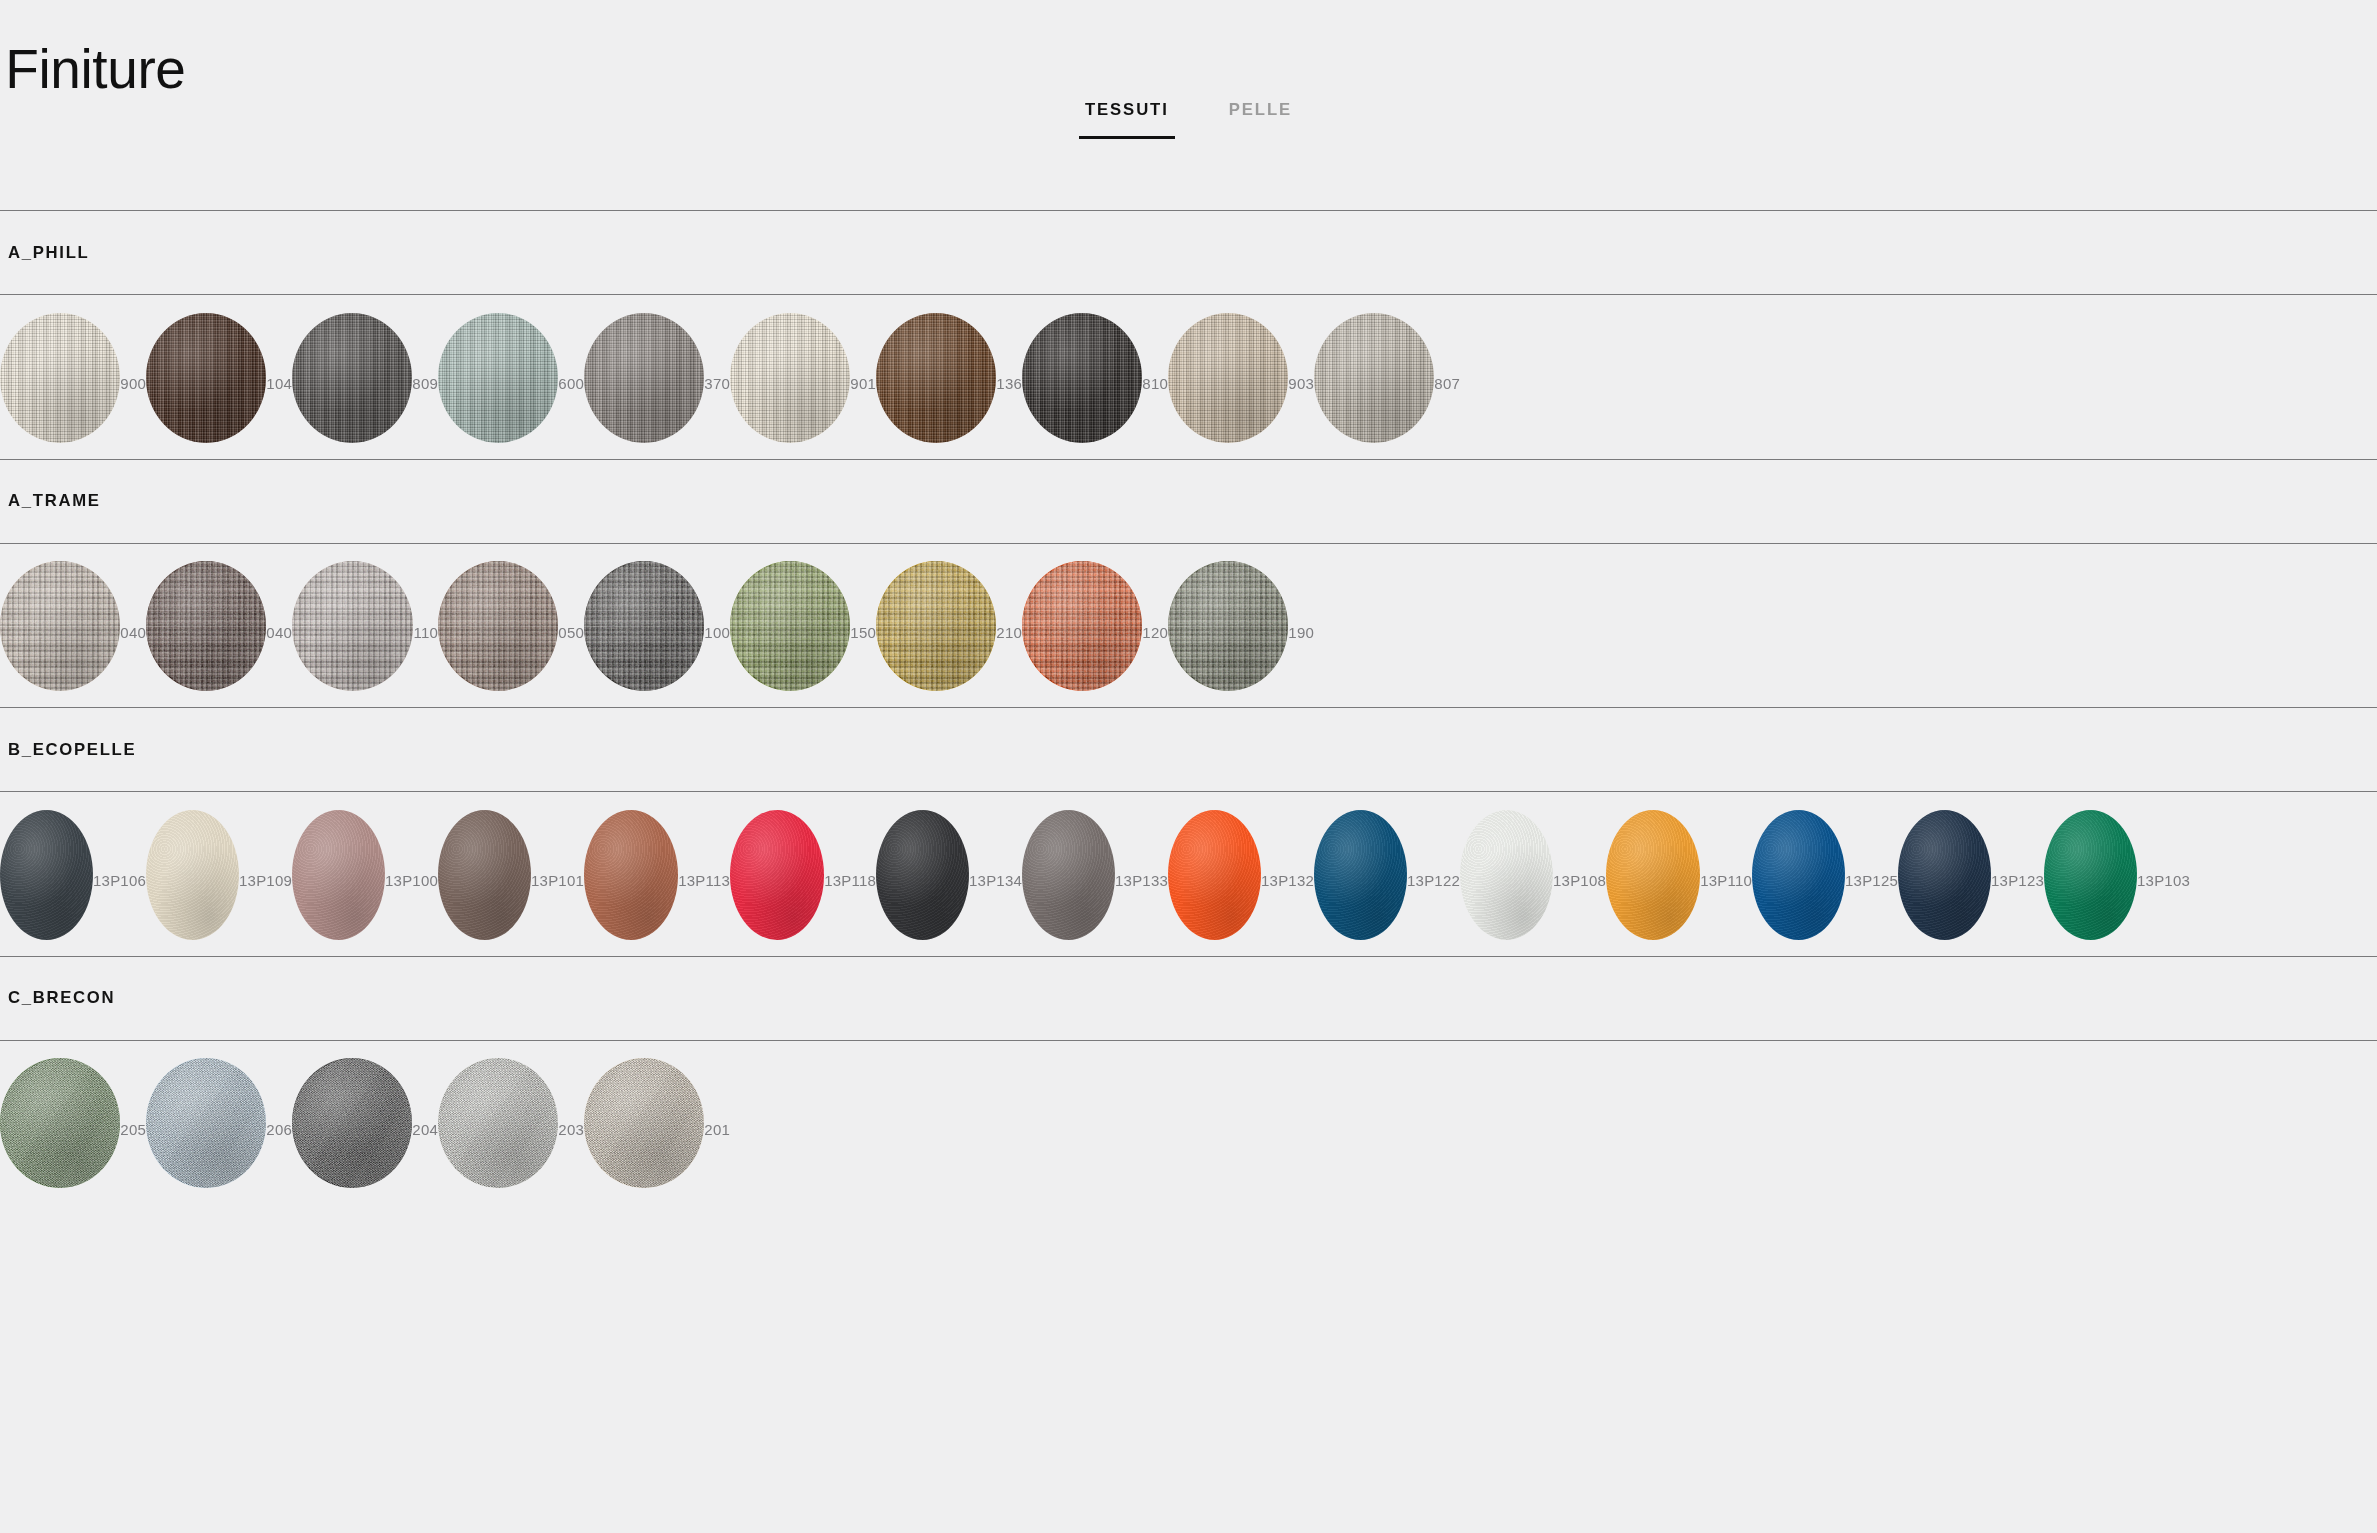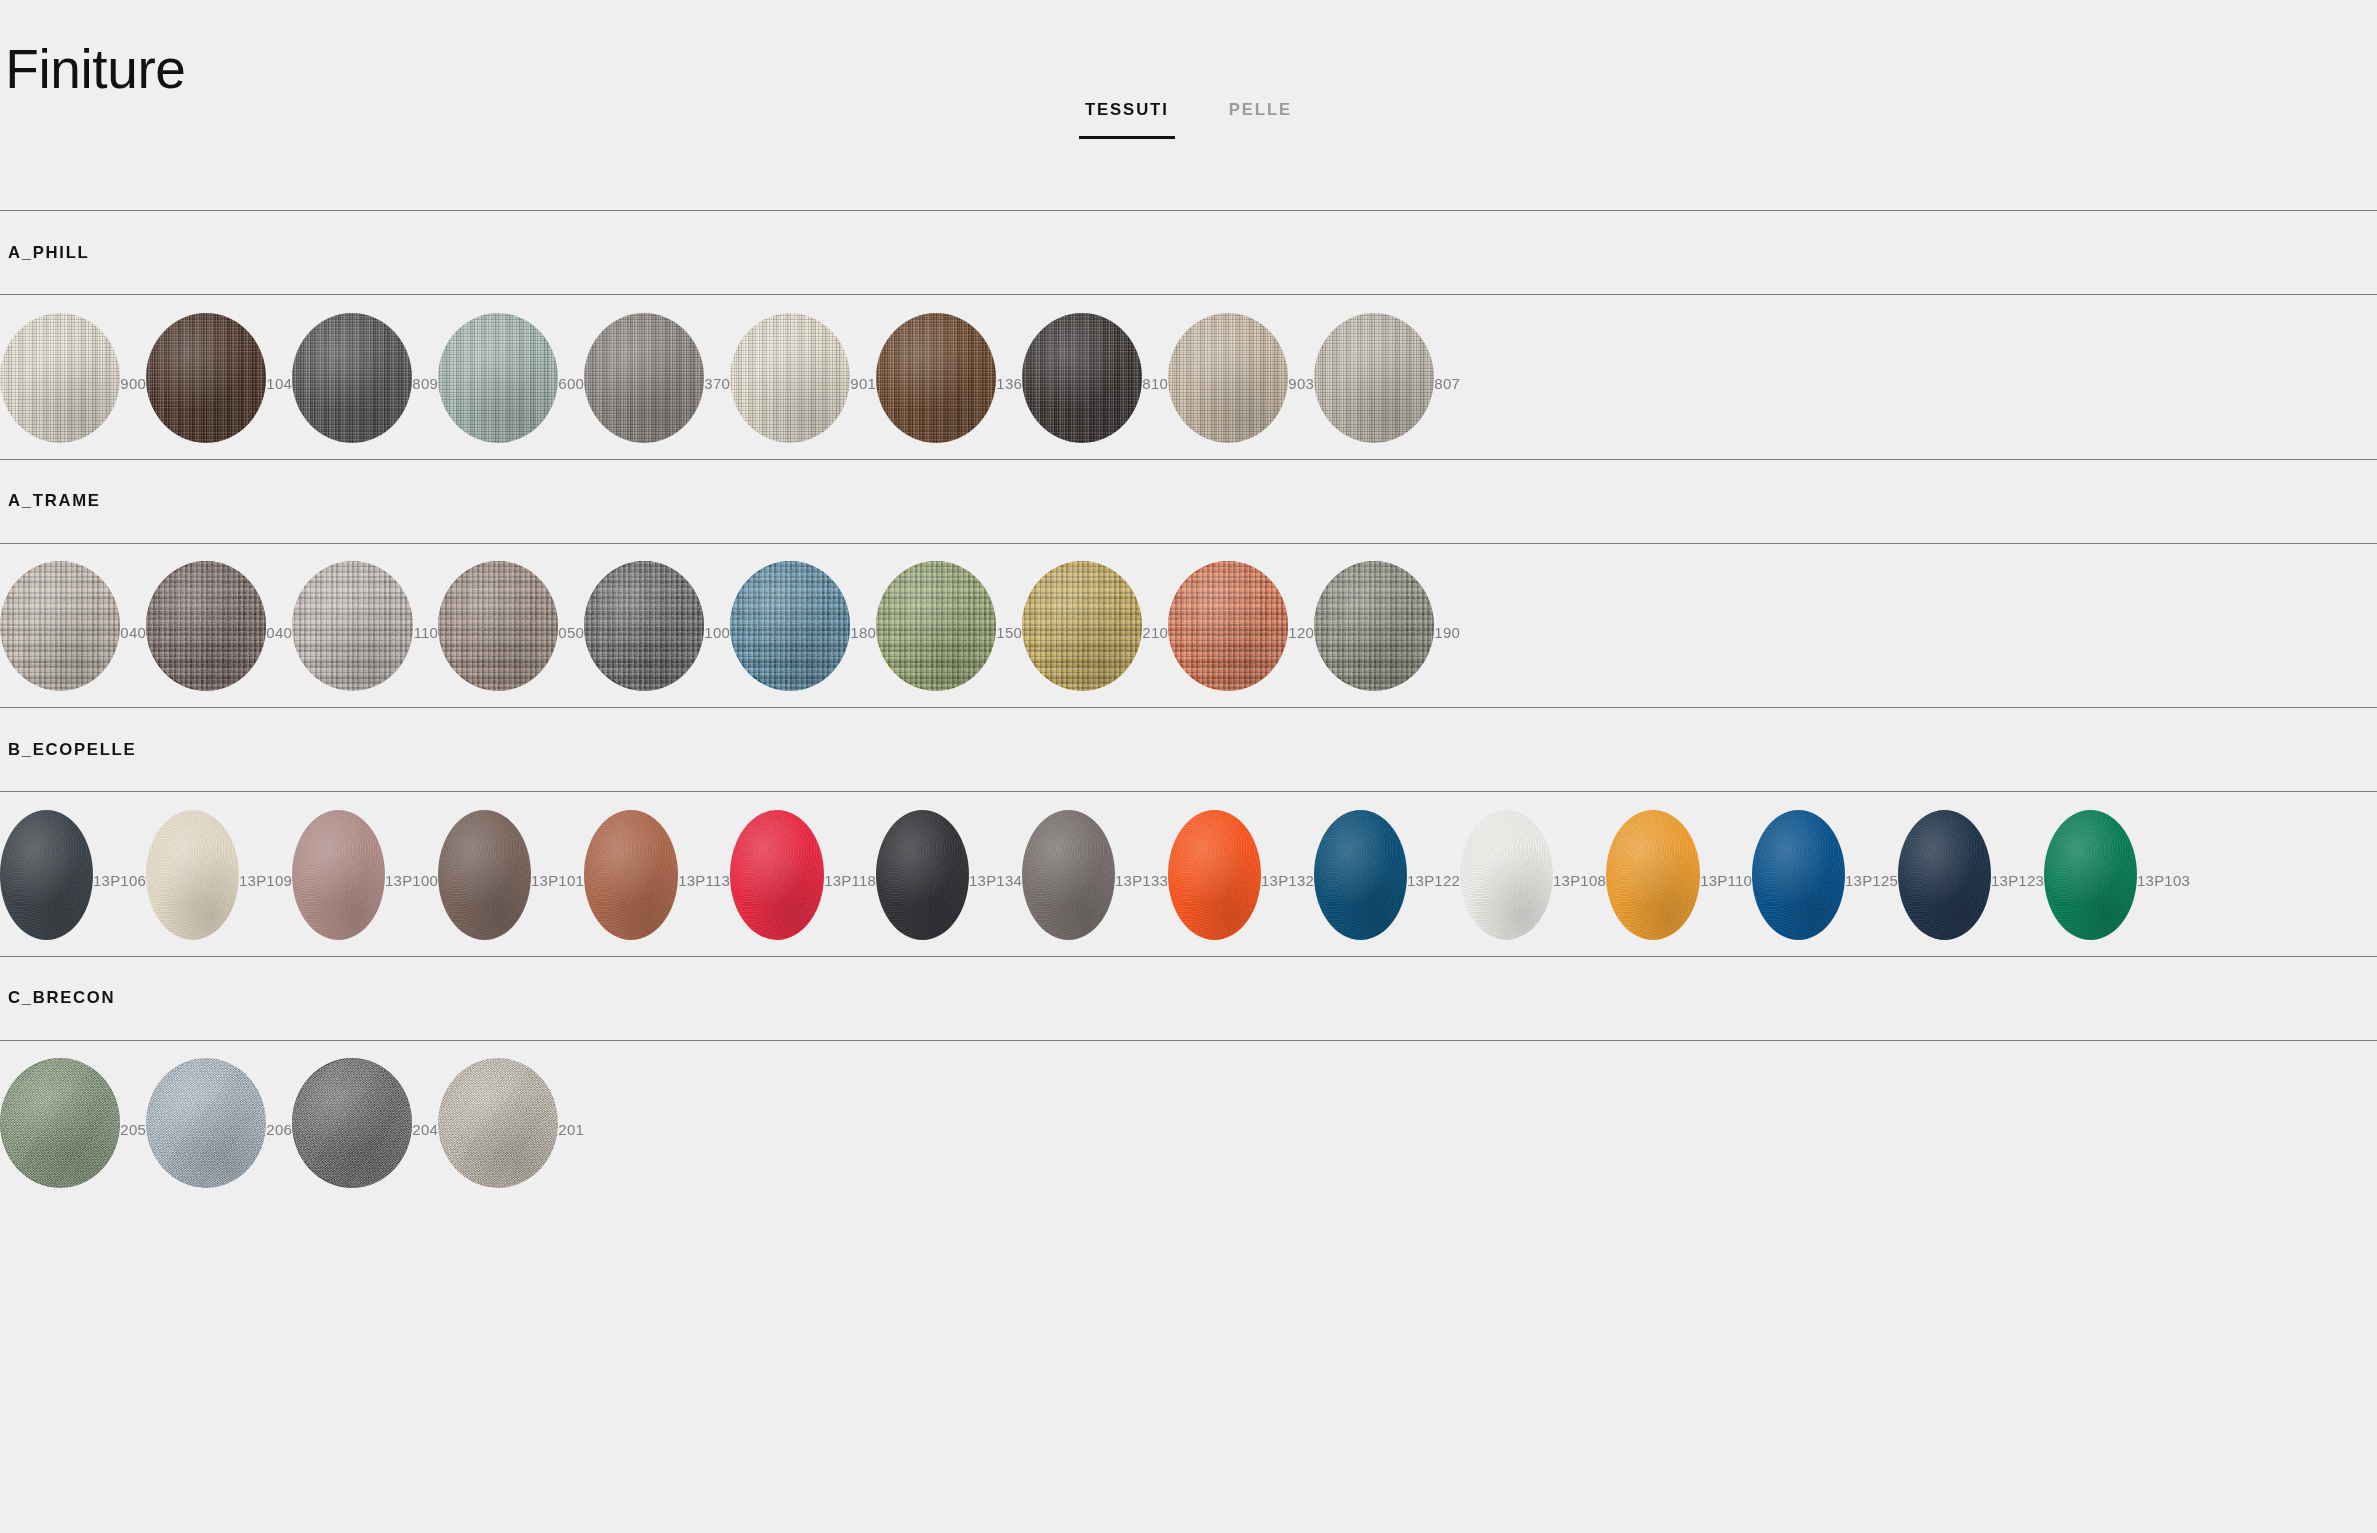--- a/index.html
+++ b/index.html
@@ -303,36 +303,20 @@
                   <feColorMatrix type="saturate" values="0.25"></feColorMatrix>
                 </filter>
               </defs>
               <rect width="148" height="148" filter="url(#nz5)"></rect>
             </svg>
             <div class="sheen"></div>
           </div>
           <div class="swatch-label">100</div>
         </div>
         <div class="swatch-cell">
-          <div class="swatch-disc" style="background-color: rgb(28, 106, 145);">
-            <div class="tex weave-coarse"></div>
-            <svg class="noise-svg" width="130" height="130" viewBox="0 0 148 148">
-              <defs>
-                <filter id="nz6">
-                  <feTurbulence type="fractalNoise" baseFrequency="0.55" numOctaves="3"></feTurbulence>
-                  <feColorMatrix type="saturate" values="0.25"></feColorMatrix>
-                </filter>
-              </defs>
-              <rect width="148" height="148" filter="url(#nz6)"></rect>
-            </svg>
-            <div class="sheen"></div>
-          </div>
-          <div class="swatch-label">180</div>
-        </div>
-        <div class="swatch-cell">
           <div class="swatch-disc" style="background-color: rgb(125, 148, 64);">
             <div class="tex weave-coarse"></div>
             <svg class="noise-svg" width="130" height="130" viewBox="0 0 148 148">
               <defs>
                 <filter id="nz7">
                   <feTurbulence type="fractalNoise" baseFrequency="0.55" numOctaves="3"></feTurbulence>
                   <feColorMatrix type="saturate" values="0.25"></feColorMatrix>
                 </filter>
               </defs>
               <rect width="148" height="148" filter="url(#nz7)"></rect>
@@ -546,20 +530,36 @@
                   <feColorMatrix type="saturate" values="0.25"></feColorMatrix>
                 </filter>
               </defs>
               <rect width="148" height="148" filter="url(#nz13)"></rect>
             </svg>
             <div class="sheen"></div>
           </div>
           <div class="swatch-label">204</div>
         </div>
         <div class="swatch-cell">
+          <div class="swatch-disc" style="background-color: rgb(218, 219, 212);">
+            <div class="tex felt"></div>
+            <svg class="noise-svg" width="130" height="130" viewBox="0 0 148 148">
+              <defs>
+                <filter id="nz14">
+                  <feTurbulence type="fractalNoise" baseFrequency="0.95" numOctaves="3"></feTurbulence>
+                  <feColorMatrix type="saturate" values="0.25"></feColorMatrix>
+                </filter>
+              </defs>
+              <rect width="148" height="148" filter="url(#nz14)"></rect>
+            </svg>
+            <div class="sheen"></div>
+          </div>
+          <div class="swatch-label">203</div>
+        </div>
+        <div class="swatch-cell">
           <div class="swatch-disc" style="background-color: rgb(226, 212, 191);">
             <div class="tex felt"></div>
             <svg class="noise-svg" width="130" height="130" viewBox="0 0 148 148">
               <defs>
                 <filter id="nz15">
                   <feTurbulence type="fractalNoise" baseFrequency="0.95" numOctaves="3"></feTurbulence>
                   <feColorMatrix type="saturate" values="0.25"></feColorMatrix>
                 </filter>
               </defs>
               <rect width="148" height="148" filter="url(#nz15)"></rect>

